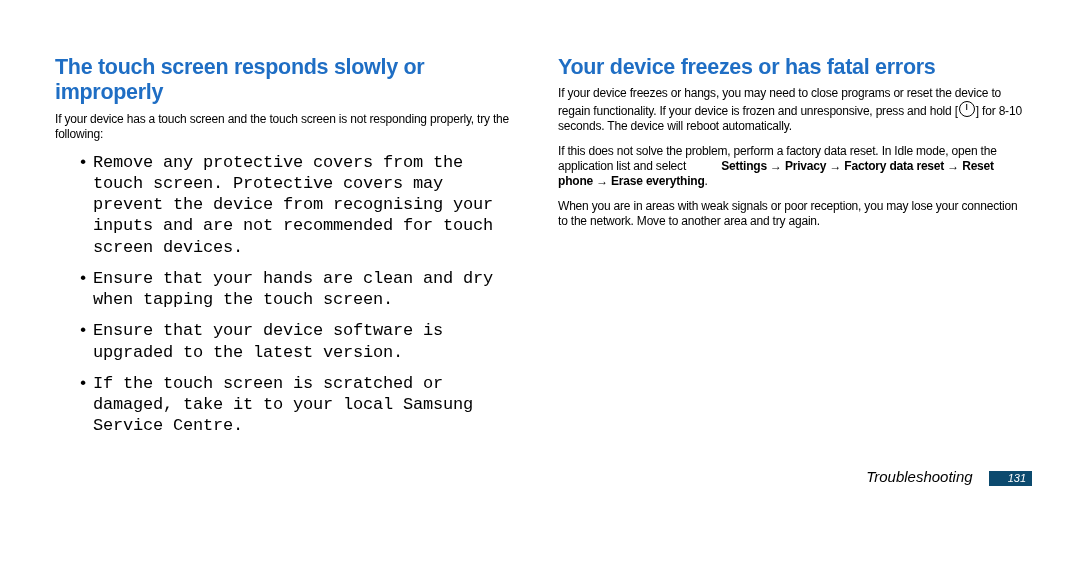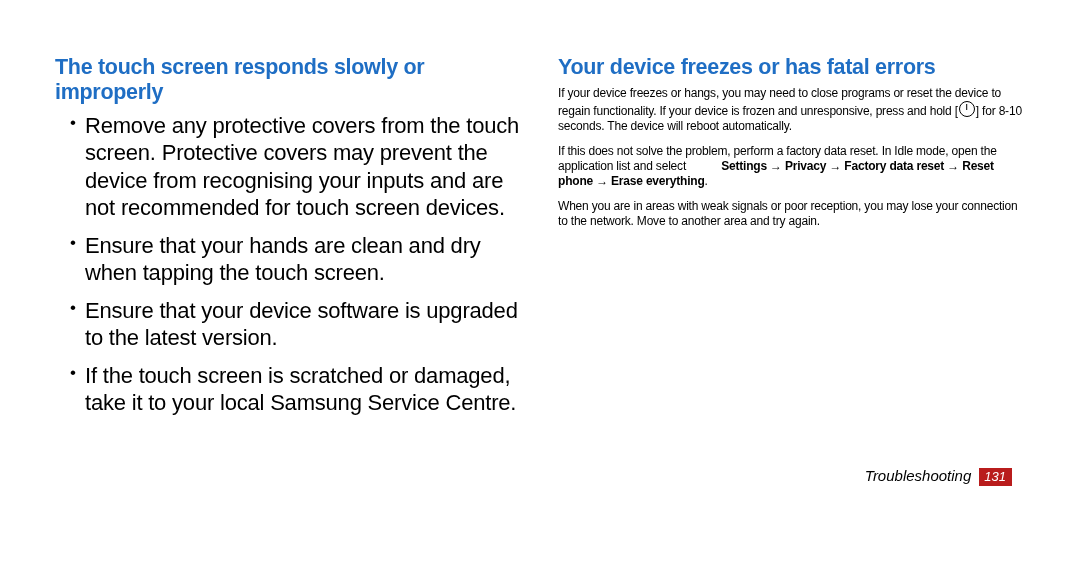--- a/index.html
+++ b/index.html
@@ -40,24 +40,25 @@
     line-height: 1.25;
     letter-spacing: -0.2px;
   }
   ul {
     margin: 2px 0 0 0;
     padding: 0 0 0 26px;
     list-style: none;
   }
   li {
     position: relative;
-    margin: 0 0 10px 4px;
-    font-size: 22px;
+    margin: 0 0 10px 12px;
+    font-size: 17px;
     line-height: 1.25;
     letter-spacing: -0.2px;
+    font-family: Liberation Mono, monospace;
   }
   li::before {
     content: "•";
     position: absolute;
     left: -15px;
     top: 0;
     font-size: 17px;
   }
   .bold-path { font-weight: 700; margin-left: 32px; }
   .power-icon {
@@ -76,47 +77,48 @@
     top: 1.5px;
     left: 50%;
     width: 1.6px;
     height: 6px;
     background: #000;
     transform: translateX(-50%);
   }
   .footer {
     position: absolute;
     bottom: 28px;
-    right: 68px;
+    right: 48px;
     font-size: 15px;
     display: flex;
     align-items: baseline;
-    gap: 8px;
+    gap: 16px;
   }
   .footer-section {
     font-style: italic;
     color: #000;
   }
   .footer-page {
     display: inline-block;
-    background: #b91c1c;
+    background: #0c4a6e;
     color: #fff;
     font-style: italic;
-    padding: 1px 6px 1px 5px;
-    font-size: 13px;
+    padding: 1px 6px 1px 19px;
+    font-size: 11px;
     line-height: 1.2;
   }
 </style>
 </head>
 <body>
 
 <div class="page">
 
   <div class="col col-left">
     <h2>The touch screen responds slowly or improperly</h2>
+    <p>If your device has a touch screen and the touch screen is not responding properly, try the following:</p>
     <ul>
       <li>Remove any protective covers from the touch screen. Protective covers may prevent the device from recognising your inputs and are not recommended for touch screen devices.</li>
       <li>Ensure that your hands are clean and dry when tapping the touch screen.</li>
       <li>Ensure that your device software is upgraded to the latest version.</li>
       <li>If the touch screen is scratched or damaged, take it to your local Samsung Service Centre.</li>
     </ul>
   </div>
 
   <div class="col col-right">
     <h2>Your device freezes or has fatal errors</h2>

